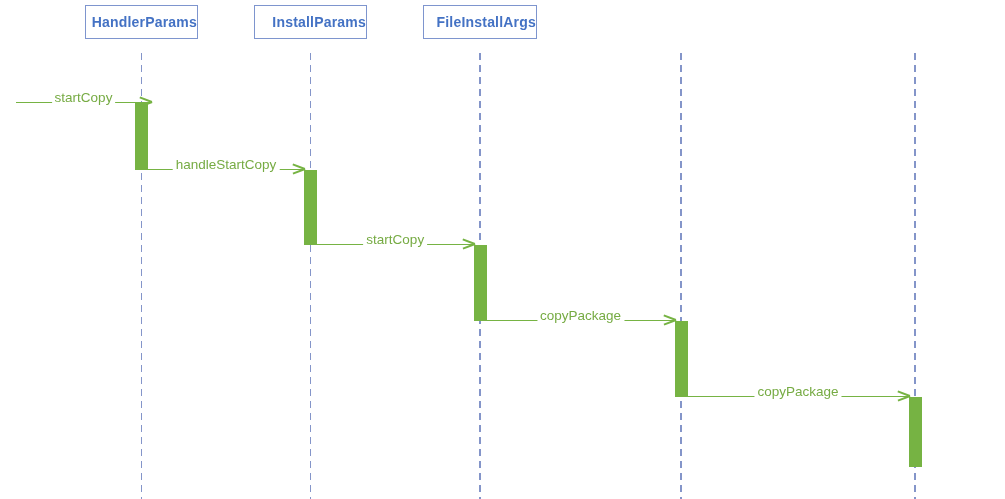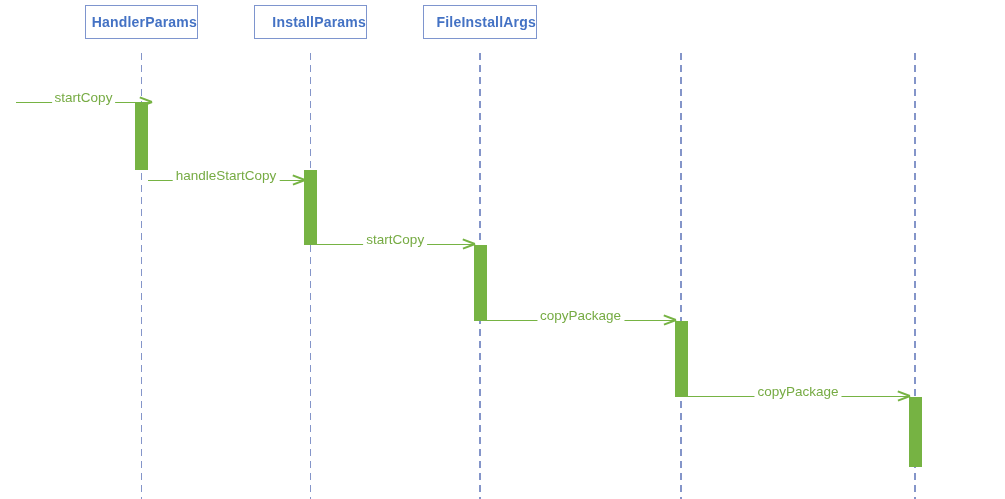--- a/index.html
+++ b/index.html
@@ -103,21 +103,21 @@
   <div class="activation" style="left:135px;top:102px;height:68px"></div>
   <div class="activation" style="left:304px;top:170px;height:75px"></div>
   <div class="activation" style="left:473.5px;top:245px;height:76px"></div>
   <div class="activation" style="left:674.5px;top:321px;height:76px"></div>
   <div class="activation" style="left:908.5px;top:397px;height:70px"></div>
 
   <div class="message" style="left:16px;top:102px;width:135px">
     <span class="msg-label">startCopy</span>
     <span class="arrow-head"></span>
   </div>
-  <div class="message" style="left:148px;top:180px;width:156px">
+  <div class="message" style="left:148px;top:169px;width:156px">
     <span class="msg-label">handleStartCopy</span>
     <span class="arrow-head"></span>
   </div>
   <div class="message" style="left:317px;top:244px;width:156.5px">
     <span class="msg-label">startCopy</span>
     <span class="arrow-head"></span>
   </div>
   <div class="message" style="left:486.5px;top:320px;width:188px">
     <span class="msg-label">copyPackage</span>
     <span class="arrow-head"></span>

